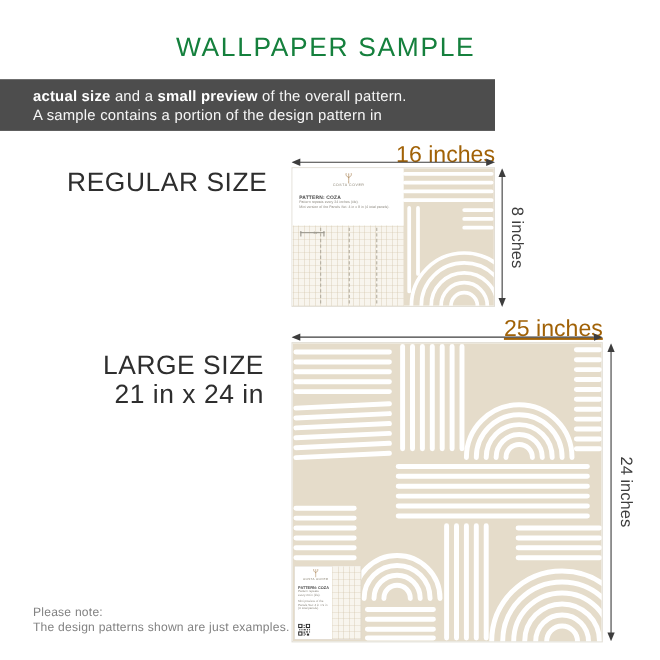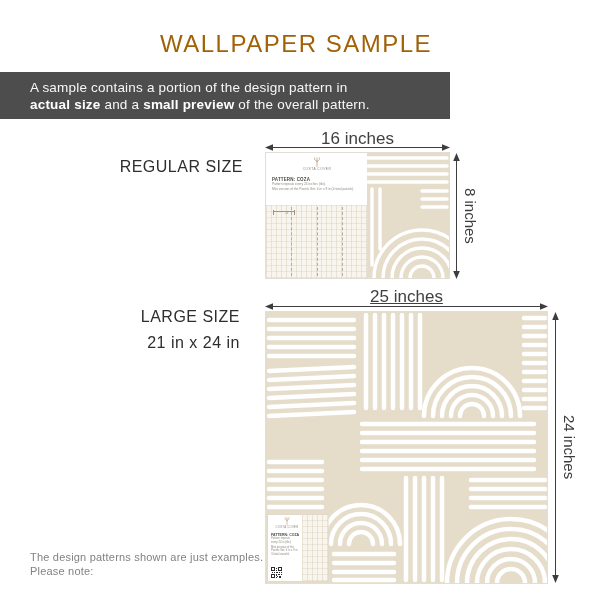--- a/index.html
+++ b/index.html
@@ -10,33 +10,33 @@
     --brand-gold:#b5936b;
   }
   *{margin:0;padding:0;box-sizing:border-box;}
   html,body{background:#fff;}
   .canvas{
     position:relative;width:600px;height:600px;background:#ffffff;overflow:hidden;
     font-family:"Liberation Sans", sans-serif;color:var(--text-dark);
   }
   .page-title{
     position:absolute;top:30px;left:0;width:592px;text-align:center;
-    font-size:24px;letter-spacing:1.5px;color:#a16207;font-weight:400;
+    font-size:24px;letter-spacing:1.5px;color:#15803d;font-weight:400;
   }
   .banner{
     position:absolute;left:0;top:72px;width:450px;height:47px;
     background:var(--banner-bg);color:#f7f7f7;font-size:13.5px;line-height:17px;
     padding:7px 0 0 30px;letter-spacing:.2px;
   }
   .banner b{font-weight:700;color:#ffffff;}
   .size-label{position:absolute;text-align:right;color:#2e2e2e;}
-  .size-label .size-name,.size-label .size-dims{font-size:16px;line-height:26px;letter-spacing:.5px;}
+  .size-label .size-name,.size-label .size-dims{font-size:24px;line-height:26px;letter-spacing:.5px;}
   .reg-label{left:0;top:154px;width:243px;}
-  .lg-label{left:0;top:304px;width:240px;}
-  .dim-label-h{position:absolute;text-align:center;font-size:17px;color:#404040;}
+  .lg-label{left:0;top:320px;width:240px;}
+  .dim-label-h{position:absolute;text-align:right;font-size:21px;color:#a16207;}
   .dim-label-v{
     position:absolute;display:flex;align-items:center;justify-content:center;
     writing-mode:vertical-rl;font-size:15px;color:#3d3d3d;
   }
   .arrow{position:absolute;}
   .dim-line{stroke:#3d3d3d;stroke-width:1;}
   .dim-head{fill:#3d3d3d;}
   .sample{position:absolute;background:#fff;border:1px solid #e2ded5;}
   .reg-sample{left:265px;top:152px;width:185px;height:127px;}
   .lg-sample{left:265px;top:311px;width:283px;height:273px;}
@@ -79,22 +79,22 @@
   .note{position:absolute;left:30px;top:551px;font-size:11px;line-height:13.5px;color:var(--note-gray);letter-spacing:.2px;}
 </style>
 </head>
 <body>
 
 <div class="canvas">
 
   <div class="page-title">WALLPAPER SAMPLE</div>
 
   <div class="banner">
+    <div><b>actual size</b><span> and a </span><b>small preview</b><span> of the overall pattern.</span></div>
     <div><span>A sample contains a portion of the design pattern in</span></div>
-    <div><b>actual size</b><span> and a </span><b>small preview</b><span> of the overall pattern.</span></div>
   </div>
 
   <div class="size-label reg-label">
     <div class="size-name">REGULAR SIZE</div>
   </div>
 
   <div class="dim-label-h" style="left:265px;top:129px;width:185px;">16 inches</div>
   <svg class="arrow" style="left:265px;top:143px;" width="185" height="9">
     <line class="dim-line" x1="7" y1="4.5" x2="178" y2="4.5"></line>
     <polygon class="dim-head" points="0,4.5 8,1.2 8,7.8"></polygon>
@@ -225,17 +225,17 @@
               <rect x="8" y="1" width="2" height="2"></rect>
               <rect x="1" y="8" width="2" height="2"></rect>
             </g>
         </svg>
       </div>
       <div class="lg-right preview-texture"></div>
     </div>
   </div>
 
   <div class="note">
+    <div>Please note:</div>
     <div>The design patterns shown are just examples.</div>
-    <div>Please note:</div>
   </div>
 
 </div>
 
 </body></html>

